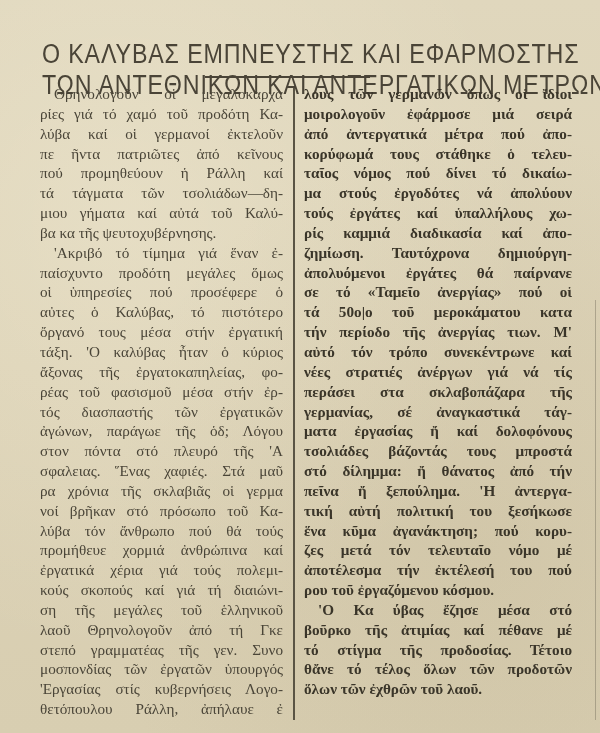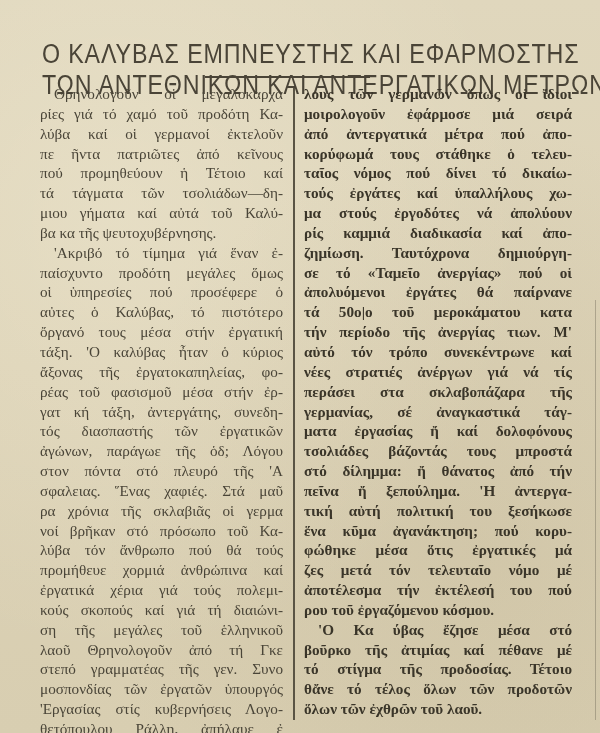--- a/index.html
+++ b/index.html
@@ -112,33 +112,32 @@
 <div class="rule"></div>
 
 <div class="divider"></div>
 <div class="edge-right"></div>
 
 <div class="col col-left">
   <span class="ln indent">Θρηνολογοῦν οἱ μεγαλοκαρχα</span>
   <span class="ln">ρίες γιά τό χαμό τοῦ προδότη Κα-</span>
   <span class="ln">λύβα καί οἱ γερμανοί ἐκτελοῦν</span>
   <span class="ln">πε ῆντα πατριῶτες ἀπό κεῖνους</span>
-  <span class="ln">πού προμηθεύουν ἡ Τέτοιο καί</span>
+  <span class="ln">πού προμηθεύουν ἡ Ράλλη καί</span>
   <span class="ln">τά τάγματα τῶν τσολιάδων—δη-</span>
   <span class="ln">μιου γήματα καί αὐτά τοῦ Καλύ-</span>
   <span class="ln last">βα κα τῆς ψευτοχυβέρνησης.</span>
   <span class="ln indent">'Ακριβό τό τίμημα γιά ἕναν ἐ-</span>
   <span class="ln">παίσχυντο προδότη μεγάλες ὅμως</span>
   <span class="ln">οἱ ὑπηρεσίες πού προσέφερε ὁ</span>
   <span class="ln">αὐτες ὁ Καλύβας, τό πιστότερο</span>
   <span class="ln">ὄργανό τους μέσα στήν ἐργατική</span>
   <span class="ln">τάξη. 'Ο καλύβας ἦταν ὁ κύριος</span>
   <span class="ln">ἄξονας τῆς ἐργατοκαπηλείας, φο-</span>
   <span class="ln">ρέας τοῦ φασισμοῦ μέσα στήν ἐρ-</span>
-  <span class="ln">γατ κή τάξη, ἀντεργάτης, συνεδη-</span>
   <span class="ln">τός διασπαστής τῶν ἐργατικῶν</span>
   <span class="ln">ἀγώνων, παράγωε τῆς ὁδ; Λόγου</span>
   <span class="ln">στον πόντα στό πλευρό τῆς 'Α</span>
   <span class="ln">σφαλειας. Ἕνας χαφιές. Στά μαῦ</span>
   <span class="ln">ρα χρόνια τῆς σκλαβιᾶς οἱ γερμα</span>
   <span class="ln">νοί βρῆκαν στό πρόσωπο τοῦ Κα-</span>
   <span class="ln">λύβα τόν ἄνθρωπο πού θά τούς</span>
   <span class="ln">προμήθευε χορμιά ἀνθρώπινα καί</span>
   <span class="ln">ἐργατικά χέρια γιά τούς πολεμι-</span>
   <span class="ln">κούς σκοπούς καί γιά τή διαιώνι-</span>
@@ -150,39 +149,38 @@
   <span class="ln">θετόπουλου Ράλλη, ἀπήλαυε ἐ</span>
 
 </div>
 
 <div class="col col-right bold">
   <span class="ln">λους τῶν γερμανῶν ὅπως οἱ ἴδιοι</span>
   <span class="ln">μοιρολογοῦν ἐφάρμοσε μιά σειρά</span>
   <span class="ln">ἀπό ἀντεργατικά μέτρα πού ἀπο-</span>
   <span class="ln">κορύφωμά τους στάθηκε ὁ τελευ-</span>
   <span class="ln">ταῖος νόμος πού δίνει τό δικαίω-</span>
+  <span class="ln">μα στούς ἐργοδότες νά ἀπολύουν</span>
   <span class="ln">τούς ἐργάτες καί ὑπαλλήλους χω-</span>
-  <span class="ln">μα στούς ἐργοδότες νά ἀπολύουν</span>
   <span class="ln">ρίς καμμιά διαδικασία καί ἀπο-</span>
   <span class="ln">ζημίωση. Ταυτόχρονα δημιούργη-</span>
+  <span class="ln">ἀπολυόμενοι ἐργάτες θά παίρνανε</span>
   <span class="ln">σε τό «Ταμεῖο ἀνεργίας» πού οἱ</span>
-  <span class="ln">ἀπολυόμενοι ἐργάτες θά παίρνανε</span>
   <span class="ln">τά 50ο|ο τοῦ μεροκάματου κατα</span>
   <span class="ln">τήν περίοδο τῆς ἀνεργίας τιων. Μ'</span>
   <span class="ln">αὐτό τόν τρόπο συνεκέντρωνε καί</span>
   <span class="ln">νέες στρατιές ἀνέργων γιά νά τίς</span>
   <span class="ln">περάσει στα σκλαβοπάζαρα τῆς</span>
   <span class="ln">γερμανίας, σέ ἀναγκαστικά τάγ-</span>
   <span class="ln">ματα ἐργασίας ἤ καί δολοφόνους</span>
   <span class="ln">τσολιάδες βάζοντάς τους μπροστά</span>
   <span class="ln">στό δίλημμα: ἤ θάνατος ἀπό τήν</span>
   <span class="ln">πεῖνα ἤ ξεπούλημα. 'Η ἀντεργα-</span>
   <span class="ln">τική αὐτή πολιτική του ξεσήκωσε</span>
   <span class="ln">ἕνα κῦμα ἀγανάκτηση; πού κορυ-</span>
-  <span class="ln">φώθηκε μέσα ὅτις ἐργατικές μά</span>
   <span class="ln">ζες μετά τόν τελευταῖο νόμο μέ</span>
   <span class="ln">ἀποτέλεσμα τήν ἐκτέλεσή του πού</span>
   <span class="ln last">ρου τοῦ ἐργαζόμενου κόσμου.</span>
   <span class="ln indent">'Ο Κα ύβας ἔζησε μέσα στό</span>
   <span class="ln">βοῦρκο τῆς ἀτιμίας καί πέθανε μέ</span>
   <span class="ln">τό στίγμα τῆς προδοσίας. Τέτοιο</span>
   <span class="ln">θἄνε τό τέλος ὅλων τῶν προδοτῶν</span>
   <span class="ln last">ὅλων τῶν ἐχθρῶν τοῦ λαοῦ.</span>
 </div>
 

